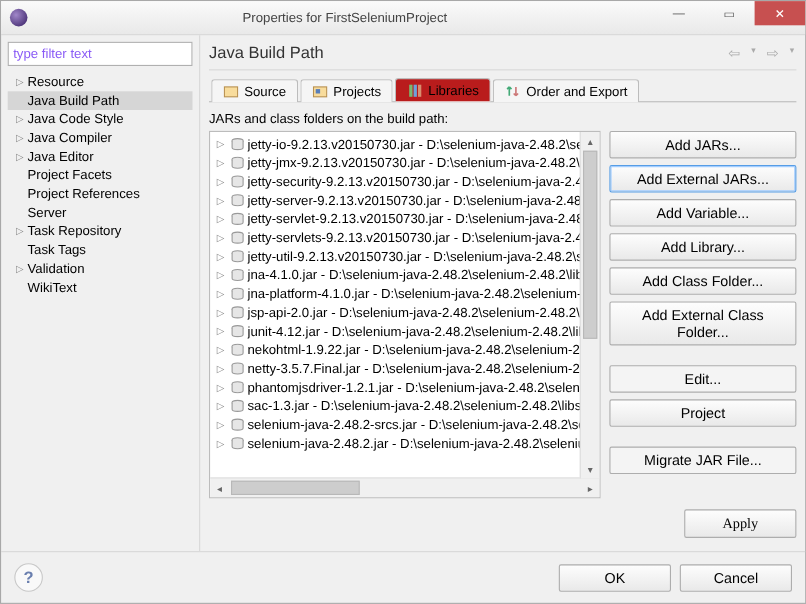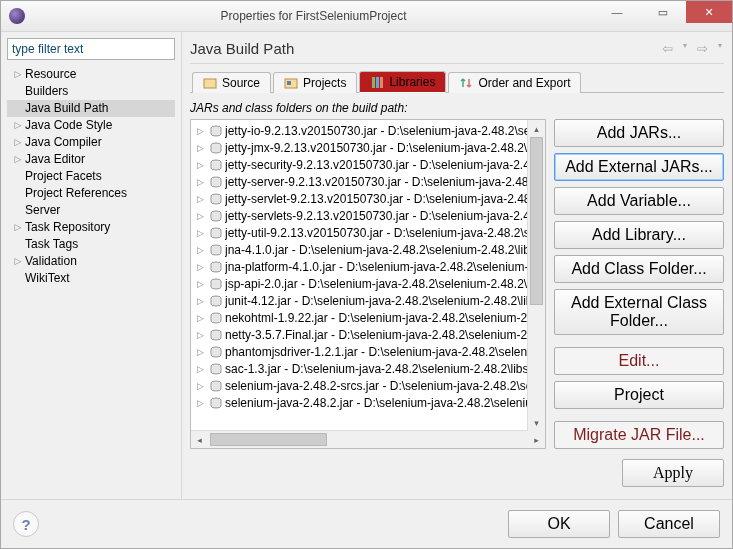--- a/index.html
+++ b/index.html
@@ -76,21 +76,21 @@
     padding: 6px 6px 6px 6px;
     box-sizing: border-box;
   }
   .filter-input {
     width: 100%;
     box-sizing: border-box;
     border: 1px solid #b0b0b0;
     padding: 3px 4px;
     font-family: inherit;
     font-size: 12px;
-    color: #0c4a6e;
+    color: #8b5cf6;
     background: #fff;
     margin-bottom: 6px;
   }
   .nav-tree {
     font-size: 12px;
     line-height: 17px;
   }
   .nav-item {
     display: flex;
     align-items: center;
@@ -178,21 +178,20 @@
   }
   .jars-col {
     flex: 1;
     min-width: 0;
     display: flex;
     flex-direction: column;
   }
   .jars-label {
     margin-bottom: 4px;
     font-size: 12px;
-    font-style: italic;
   }
   .jars-list-wrap {
     flex: 1;
     min-height: 0;
     border: 1px solid #bcbcbc;
     background: #fff;
     position: relative;
     overflow: hidden;
     display: flex;
     flex-direction: column;
@@ -299,32 +298,32 @@
     flex-shrink: 0;
     display: flex;
     flex-direction: column;
     gap: 6px;
     padding-top: 18px;
   }
   .btn {
     border: 1px solid #adadad;
     background: linear-gradient(#fdfdfd, #e9e9e9);
     font-family: inherit;
-    font-size: 16px;
+    font-size: 13px;
     padding: 4px 6px;
     text-align: center;
     cursor: default;
     border-radius: 2px;
   }
   .btn.focus {
     border: 1px solid #569de5;
     box-shadow: 0 0 0 1px #a3cdff inset;
   }
   .btn.disabled {
-    color: #7f1d1d;
+    color: #000000;
     background: #f4f4f4;
   }
   .action-spacer {
     height: 6px;
   }
   
   .apply-row {
     display: flex;
     justify-content: flex-end;
     padding: 10px 0 6px 0;
@@ -374,24 +373,20 @@
   </div>
 
   <div class="content-area">
 
     <div class="left-panel">
       <input class="filter-input" value="type filter text" style="">
       <div class="nav-tree" id="nav-tree">
           <div class="nav-item">
             <span class="twist">▷</span>
             <span class="label">Resource</span>
-          </div>
-          <div class="nav-item">
-            <span class="twist"></span>
-            <span class="label">Builders</span>
           </div>
           <div class="nav-item selected">
             <span class="twist"></span>
             <span class="label">Java Build Path</span>
           </div>
           <div class="nav-item">
             <span class="twist">▷</span>
             <span class="label">Java Code Style</span>
           </div>
           <div class="nav-item">

